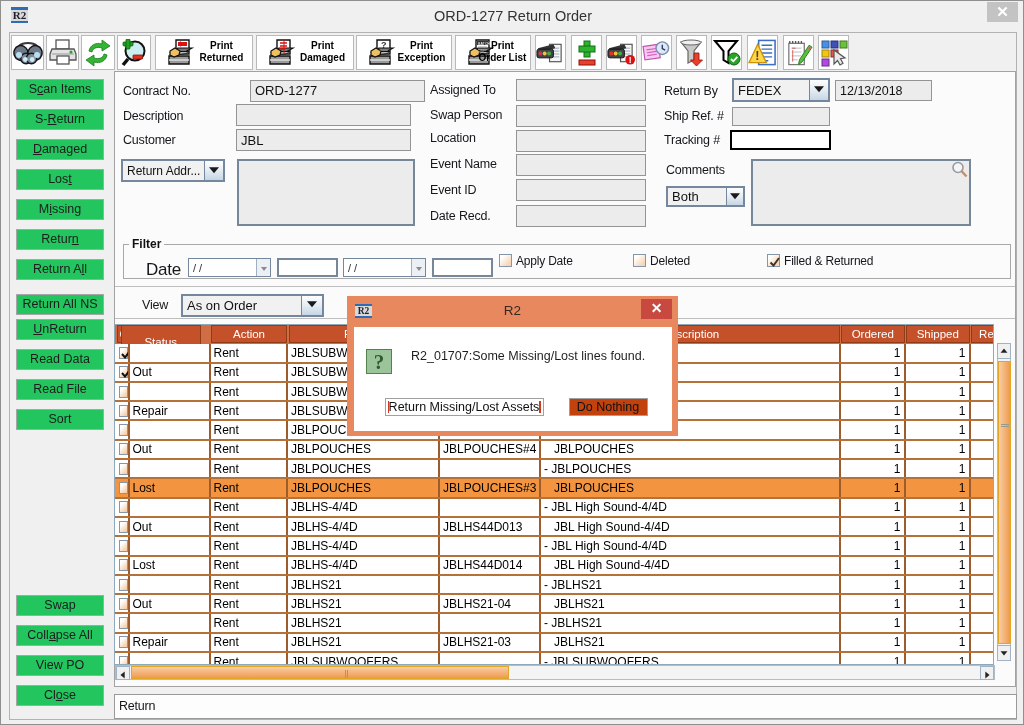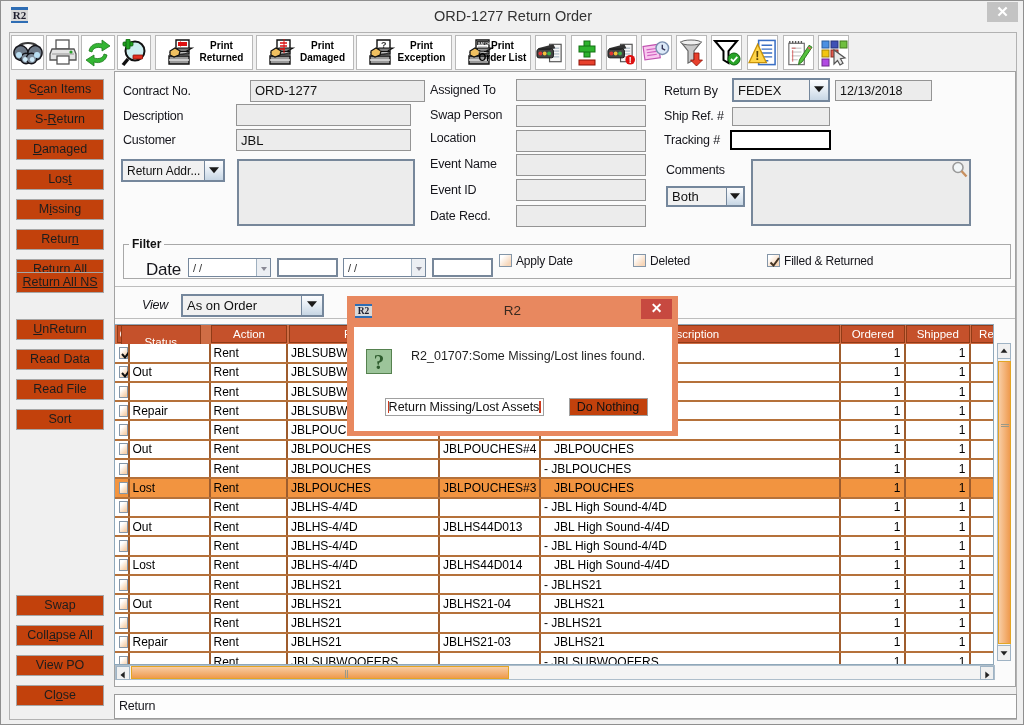--- a/index.html
+++ b/index.html
@@ -1,20 +1,20 @@
 <!DOCTYPE html>
 <html><head><meta charset="utf-8">
 <style>
 * { margin:0; padding:0; box-sizing:border-box; }
 html,body { width:1024px; height:725px; overflow:hidden; }
 body { font-family:"Liberation Sans", sans-serif; background:#f0f0f0; position:relative;
        border:1px solid #8f8f8f; }
 .abs { position:absolute; }
 .tbtn { position:absolute; top:34px; height:35px; background:#fff; border:1px solid #b9b9b9; }
-.sbtn { position:absolute; left:15px; width:88px; height:21px; background:#c2410c;
+.sbtn { position:absolute; left:15px; width:88px; height:21px; background:#22c55e;
         border:1px solid #a6a6a6; font-size:12.5px; color:#1d1d1d; text-align:center;
         line-height:19px; }
 .lbl { position:absolute; font-size:12.5px; letter-spacing:-0.2px; color:#16161c; white-space:nowrap; }
 .fld { position:absolute; background:#ececec; border:1px solid #949494; font-size:13px;
        color:#111; padding-left:4px; display:flex; align-items:center; }
 .combo { position:absolute; background:#f1f1f1; border:2px solid #75879c; }
 .combo .ct { position:absolute; left:4px; top:0; bottom:0; font-size:13px; color:#111;
              display:flex; align-items:center; white-space:nowrap; }
 .combo .ca { position:absolute; right:0; top:0; bottom:0;
              background:linear-gradient(#fdfdfe 0%, #e7eef5 45%, #c7d6e4 100%);
@@ -239,21 +239,21 @@
       </svg>
     </div>
   </div>
 <div class="sbtn" style="top:78.3px;">S<u>c</u>an Items</div>
 <div class="sbtn" style="top:108.2px;">S-<u>R</u>eturn</div>
 <div class="sbtn" style="top:138.2px;"><u>D</u>amaged</div>
 <div class="sbtn" style="top:168.1px;">Los<u>t</u></div>
 <div class="sbtn" style="top:198.1px;">M<u>i</u>ssing</div>
 <div class="sbtn" style="top:228.1px;">Retur<u>n</u></div>
 <div class="sbtn" style="top:258.0px;">Return A<u>l</u>l</div>
-<div class="sbtn" style="top:271px;text-decoration:underline;">Return All NS</div>
+<div class="sbtn" style="top:293px;">Return All NS</div>
 <div class="sbtn" style="top:317.9px;"><u>U</u>nReturn</div>
 <div class="sbtn" style="top:347.9px;">Read Data</div>
 <div class="sbtn" style="top:377.8px;">Read File</div>
 <div class="sbtn" style="top:407.8px;">Sort</div>
 <div class="sbtn" style="top:593.6px;">Swap</div>
 <div class="sbtn" style="top:623.6px;">Coll<u>a</u>pse All</div>
 <div class="sbtn" style="top:653.6px;">View PO</div>
 <div class="sbtn" style="top:683.6px;">Cl<u>o</u>se</div>
 <div class="abs" style="left:113px;top:70px;width:902px;height:616px;background:#fbfbfb;border:1px solid #a2a2a2;"></div>
 <div class="lbl" style="left:122px;top:82.5px;">Contract No.</div>
@@ -318,21 +318,21 @@
 <div class="cb" style="left:498px;top:253px;"></div>
 <div class="lbl" style="left:515px;top:253px;font-size:12px;">Apply Date</div>
 <div class="cb" style="left:632px;top:253px;"></div>
 <div class="lbl" style="left:649px;top:253px;font-size:12px;">Deleted</div>
 <div class="cb" style="left:766px;top:253px;"><svg width="13" height="13" viewBox="0 0 13 13">
       <path d="M2.5 6.5 L5.5 9.5 L11 2" stroke="#432" stroke-width="2" fill="none"></path>
     </svg></div>
 <div class="lbl" style="left:783px;top:253px;font-size:12px;">Filled &amp; Returned</div>
 <div class="abs" style="left:114px;top:285px;width:900px;height:1px;background:#bdbdbd;"></div>
 <div class="abs" style="left:114px;top:317px;width:900px;height:1px;background:#bdbdbd;"></div>
-<div class="lbl" style="left:141px;top:297px;font-style:italic;">View</div>
+<div class="lbl" style="left:141px;top:297px;">View</div>
 <div class="combo" style="left:180px;top:292.5px;width:143px;height:23px;">
     <div class="ct">As on Order</div>
     <div class="ca" style="width:21px;"></div>
   </div>
 <div class="abs" style="left:113px;top:322.5px;width:880px;height:341.5px;border:1px solid #8fa8ba;background:#fff;"></div>
 <div class="abs" style="left:114px;top:323.5px;width:878px;height:19px;background:#cf6d45;overflow:hidden;">
 <div class="hdrcell" style="left:1.5px;width:12.0px;top:0.5px;height:17.5px;justify-content:flex-start;padding-left:2px;">C</div>
 <div class="hdrcell" style="left:6px;width:79.5px;top:0.5px;height:33px;justify-content:center;">Status</div>
 <div class="hdrcell" style="left:96.0px;width:76.0px;top:0.5px;height:17.5px;justify-content:center;">Action</div>
 <div class="hdrcell" style="left:173.5px;width:150.5px;top:0.5px;height:17.5px;justify-content:center;">Product</div>

